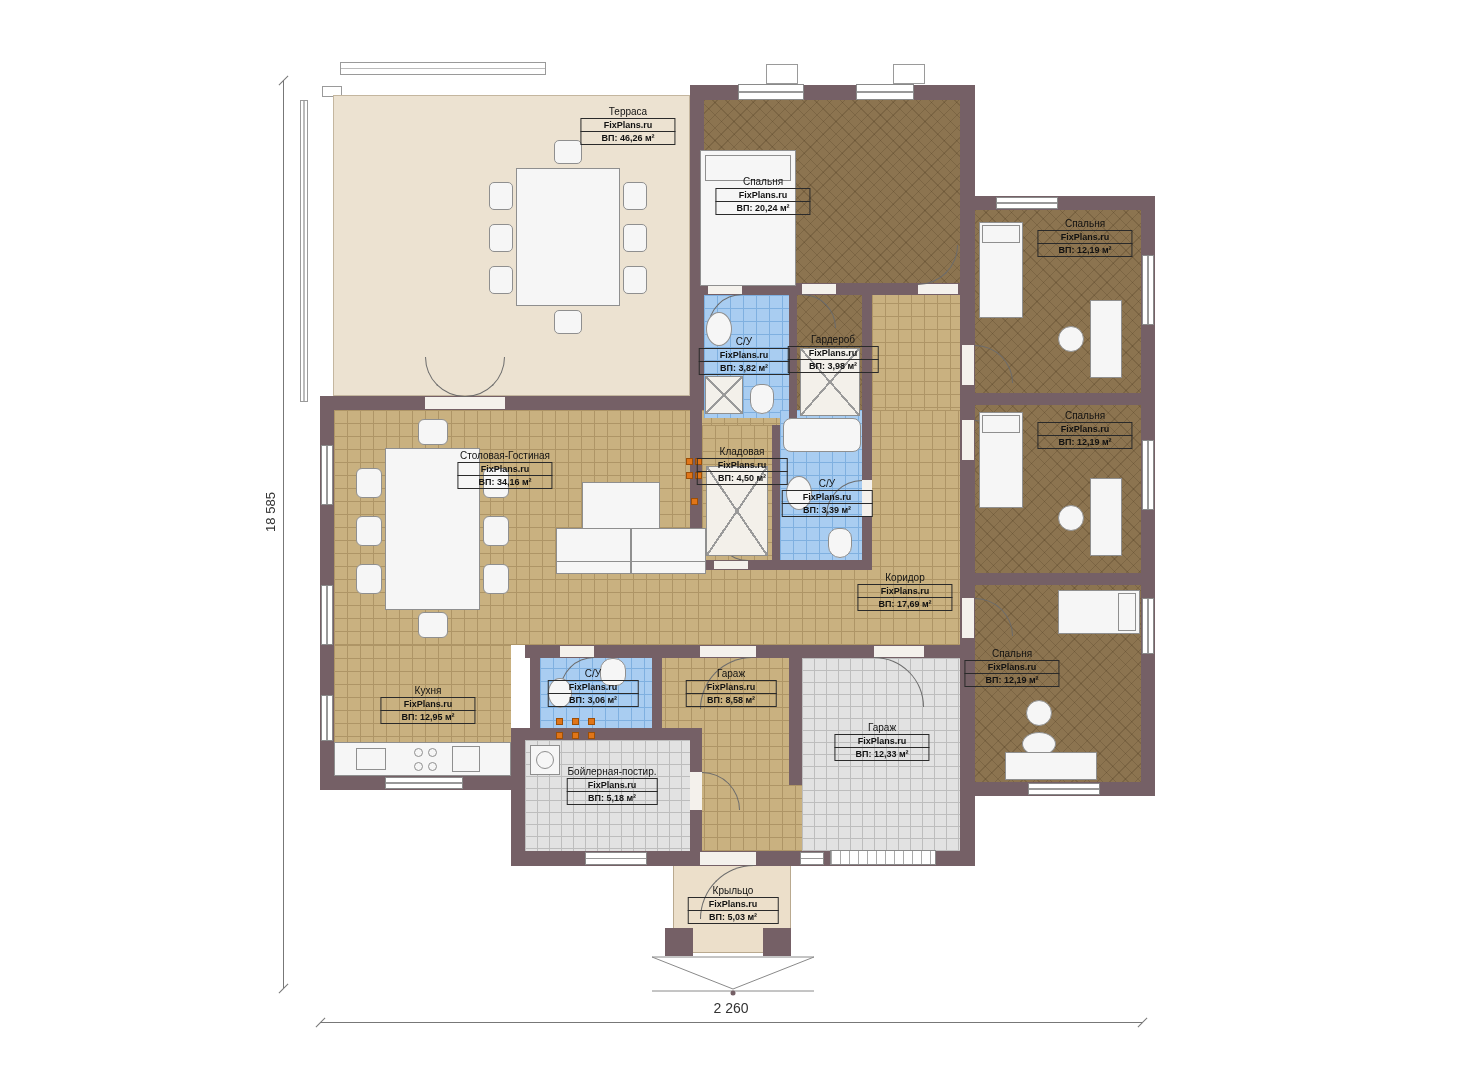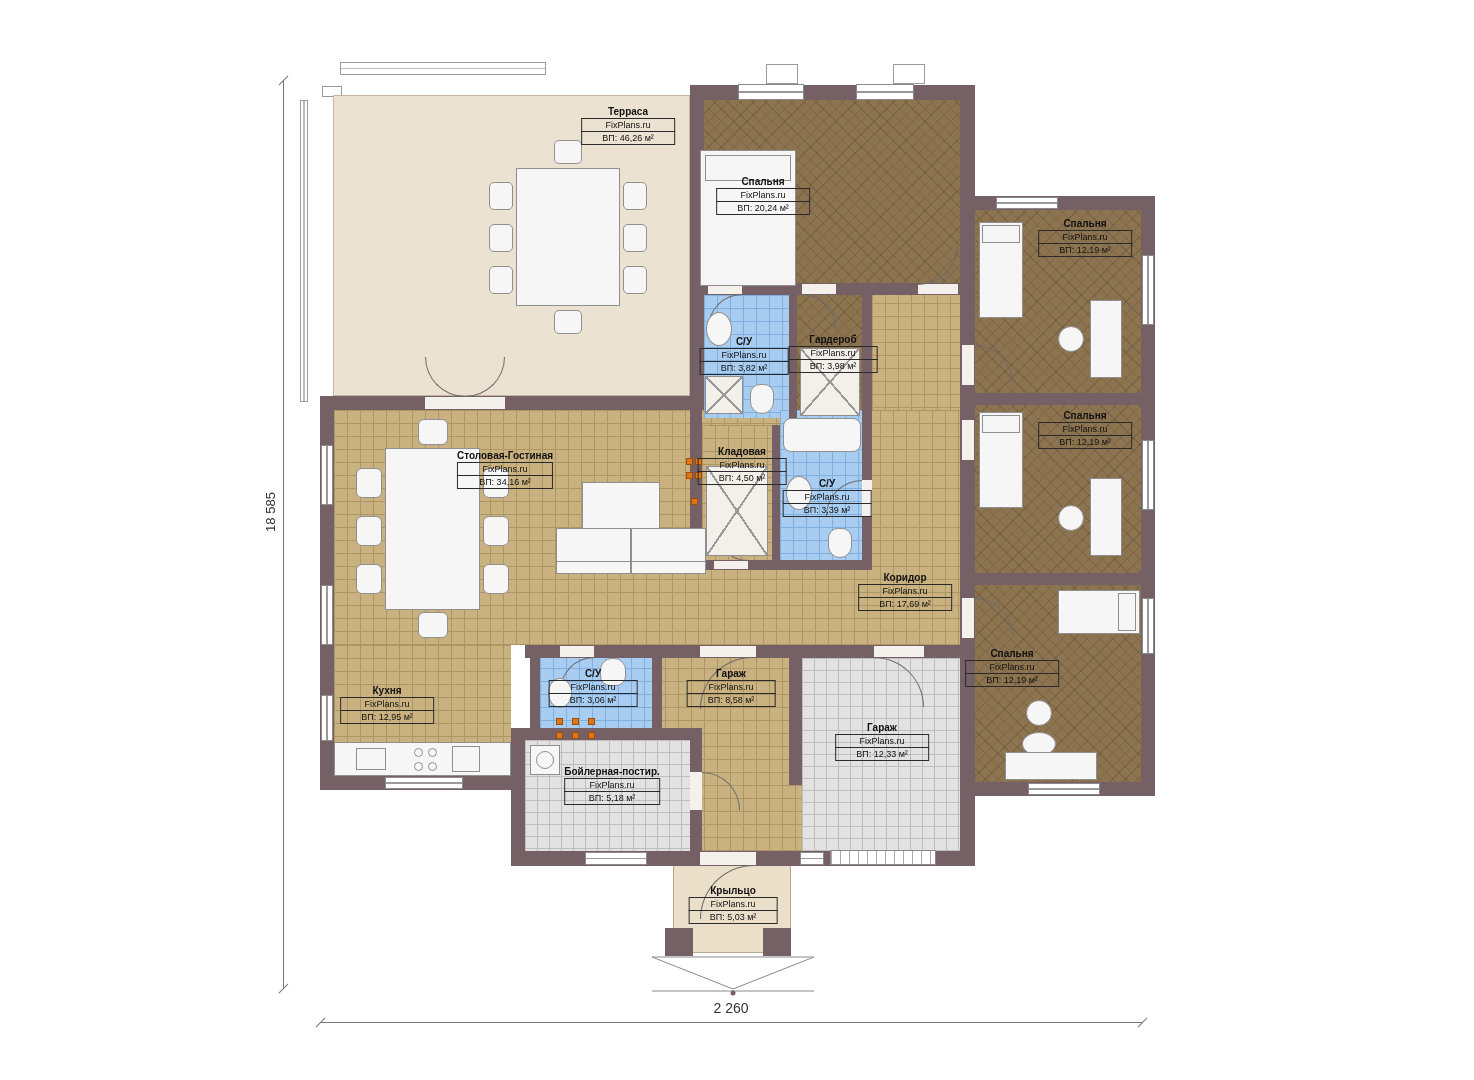--- a/index.html
+++ b/index.html
@@ -34,22 +34,22 @@
     background-image:linear-gradient(to top right,transparent calc(50% - 1px),#9a9a9a calc(50% - 1px),#9a9a9a calc(50% + 1px),transparent calc(50% + 1px)),
                      linear-gradient(to bottom right,transparent calc(50% - 1px),#9a9a9a calc(50% - 1px),#9a9a9a calc(50% + 1px),transparent calc(50% + 1px));}
   .arc{border:1px solid #6b6b6b;background:transparent;}
   .arc-tl{border-radius:100% 0 0 0;border-right:none;border-bottom:none;}
   .arc-tr{border-radius:0 100% 0 0;border-left:none;border-bottom:none;}
   .arc-bl{border-radius:0 0 0 100%;border-right:none;border-top:none;}
   .arc-br{border-radius:0 0 100% 0;border-left:none;border-top:none;}
   .dot{background:#e07518;border:1px solid #9d4f07;width:7px;height:7px;}
   
   .rlabel{position:absolute;transform:translateX(-50%);text-align:center;color:#111;z-index:30;}
-  .rname{font-size:10px;font-weight:bold;white-space:nowrap;margin-bottom:1px;}
-  .rrow{border:1px solid #2a2a2a;font-size:9px;padding:1px 20px;white-space:nowrap;background:rgba(255,255,255,0.0);}
+  .rname{font-size:10px;font-weight:normal;white-space:nowrap;margin-bottom:1px;}
+  .rrow{border:1px solid #2a2a2a;font-size:9px;padding:1px 20px;white-space:nowrap;background:rgba(255,255,255,0.0);font-weight:bold;}
   .rrow + .rrow{margin-top:-1px;}
   .dimline{background:#777;}
   .dimtext{position:absolute;font-size:13px;color:#333;white-space:nowrap;}
   .thin{border:1px solid #9a9a9a;background:#fff;}
   svg{position:absolute;}
 </style>
 </head>
 <body>
 
 <div id="stage">
@@ -292,21 +292,21 @@
   <div class="rlabel" style="left:505px;top:450px;">
     <div class="rname">Столовая-Гостиная</div>
     <div class="rrow">FixPlans.ru</div>
     <div class="rrow">ВП: 34,16 м²</div>
   </div>
   <div class="rlabel" style="left:905px;top:572px;">
     <div class="rname">Коридор</div>
     <div class="rrow">FixPlans.ru</div>
     <div class="rrow">ВП: 17,69 м²</div>
   </div>
-  <div class="rlabel" style="left:387px;top:685px;">
+  <div class="rlabel" style="left:428px;top:685px;">
     <div class="rname">Кухня</div>
     <div class="rrow">FixPlans.ru</div>
     <div class="rrow">ВП: 12,95 м²</div>
   </div>
   <div class="rlabel" style="left:593px;top:668px;">
     <div class="rname">С/У</div>
     <div class="rrow">FixPlans.ru</div>
     <div class="rrow">ВП: 3,06 м²</div>
   </div>
   <div class="rlabel" style="left:731px;top:668px;">

